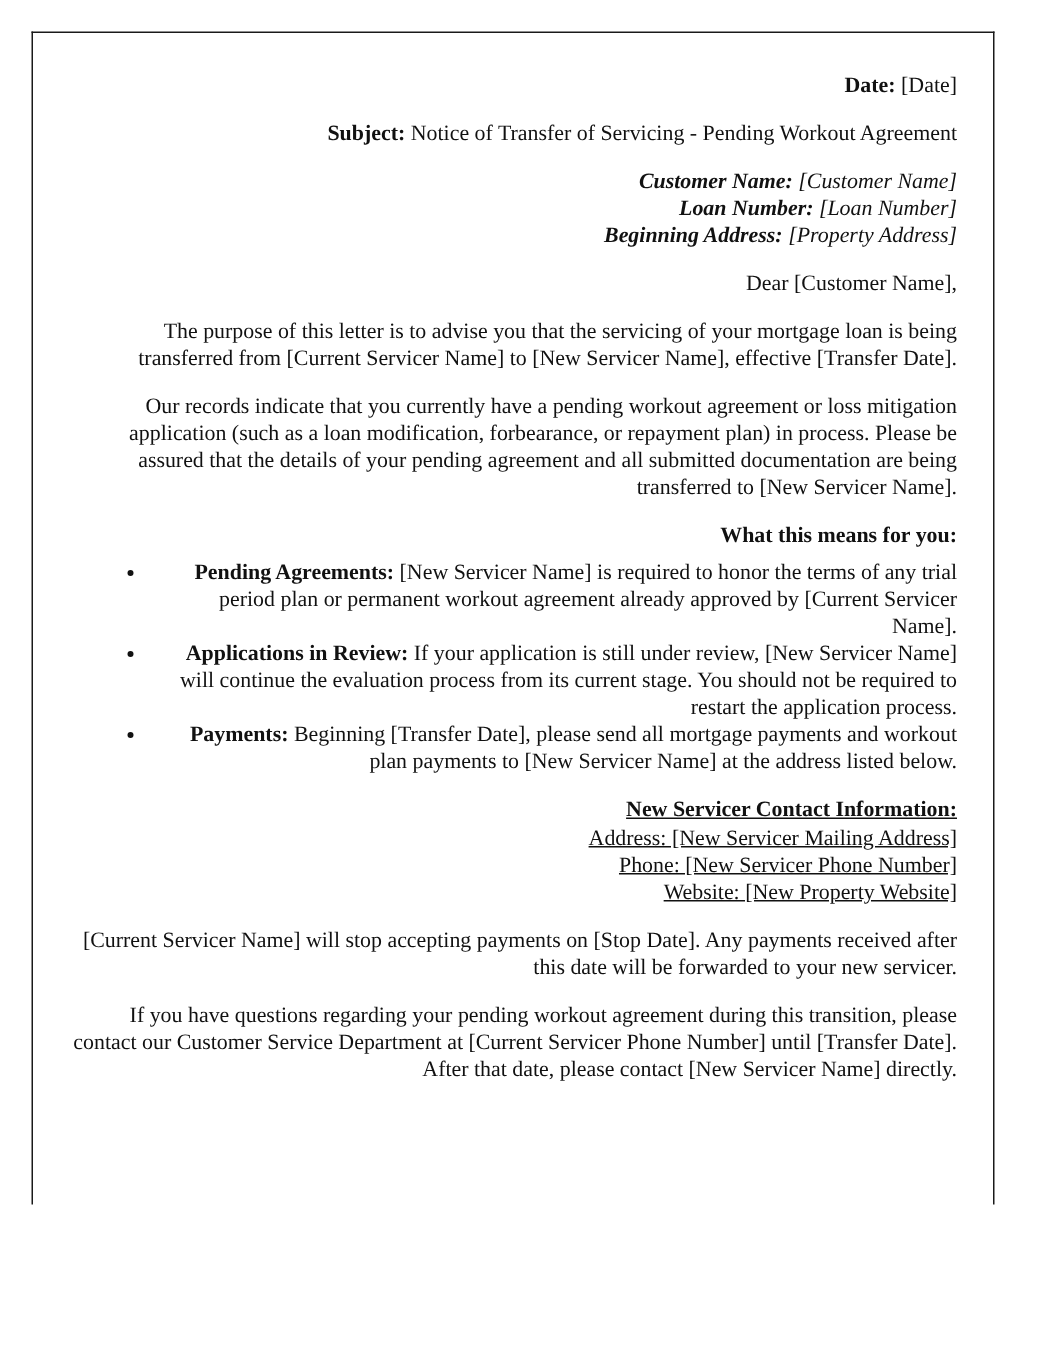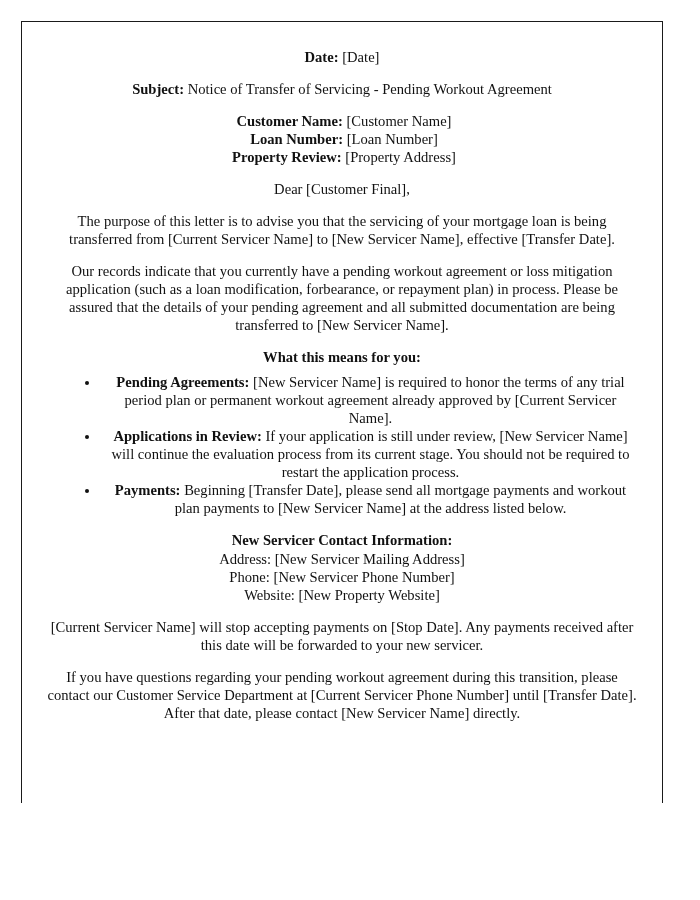--- a/index.html
+++ b/index.html
@@ -29,77 +29,79 @@
     box-sizing: border-box;
   }
 
   #doc {
     position: absolute;
     left: 46px;
     top: 48px;
     width: 592px;
     font-size: 14.6px;
     line-height: 1.235;
-    text-align: center;
+    text-align: right;
   }
 
   .blk {
     margin: 0 0 14px 0;
   }
   .lbl {
     font-weight: bold;
   }
   .heading {
     font-weight: bold;
     margin: 0 0 1px 0;
   }
 
   
   .meta-line {
     margin: 0;
   }
   .meta-group {
     margin: 0 0 14px 4px;
+    font-style: italic;
   }
 
   ul.bullets {
     margin: 7px 0 14px 0;
     padding-left: 42px;
     list-style-type: disc;
   }
   ul.bullets li {
     margin: 0 0 0 12px;
     padding-left: 3px;
   }
 
   .contact-group {
     margin: 0 0 14px 0;
+    text-decoration: underline;
   }
   .contact-line {
     margin: 0;
   }
 </style>
 </head>
 <body>
 
 <div id="page-frame"></div>
 
 <div id="doc">
 
   <p class="blk"><span class="lbl">Date:</span> <span>[Date]</span></p>
 
   <p class="blk"><span class="lbl">Subject:</span> <span>Notice of Transfer of Servicing - Pending Workout Agreement</span></p>
 
   <div class="meta-group">
     <p class="meta-line"><span class="lbl">Customer Name:</span> <span>[Customer Name]</span></p>
     <p class="meta-line"><span class="lbl">Loan Number:</span> <span>[Loan Number]</span></p>
-    <p class="meta-line"><span class="lbl">Property Review:</span> <span>[Property Address]</span></p>
+    <p class="meta-line"><span class="lbl">Beginning Address:</span> <span>[Property Address]</span></p>
   </div>
 
-  <p class="blk">Dear [Customer Final],</p>
+  <p class="blk">Dear [Customer Name],</p>
 
   <p class="blk">The purpose of this letter is to advise you that the servicing of your mortgage loan is being transferred from [Current Servicer Name] to [New Servicer Name], effective [Transfer Date].</p>
 
   <p class="blk">Our records indicate that you currently have a pending workout agreement or loss mitigation application (such as a loan modification, forbearance, or repayment plan) in process. Please be assured that the details of your pending agreement and all submitted documentation are being transferred to [New Servicer Name].</p>
 
   <p class="heading">What this means for you:</p>
 
   <ul class="bullets">
     <li><span class="lbl">Pending Agreements:</span><span> [New Servicer Name] is required to honor the terms of any trial period plan or permanent workout agreement already approved by [Current Servicer Name].</span></li>
     <li><span class="lbl">Applications in Review:</span><span> If your application is still under review, [New Servicer Name] will continue the evaluation process from its current stage. You should not be required to restart the application process.</span></li>

